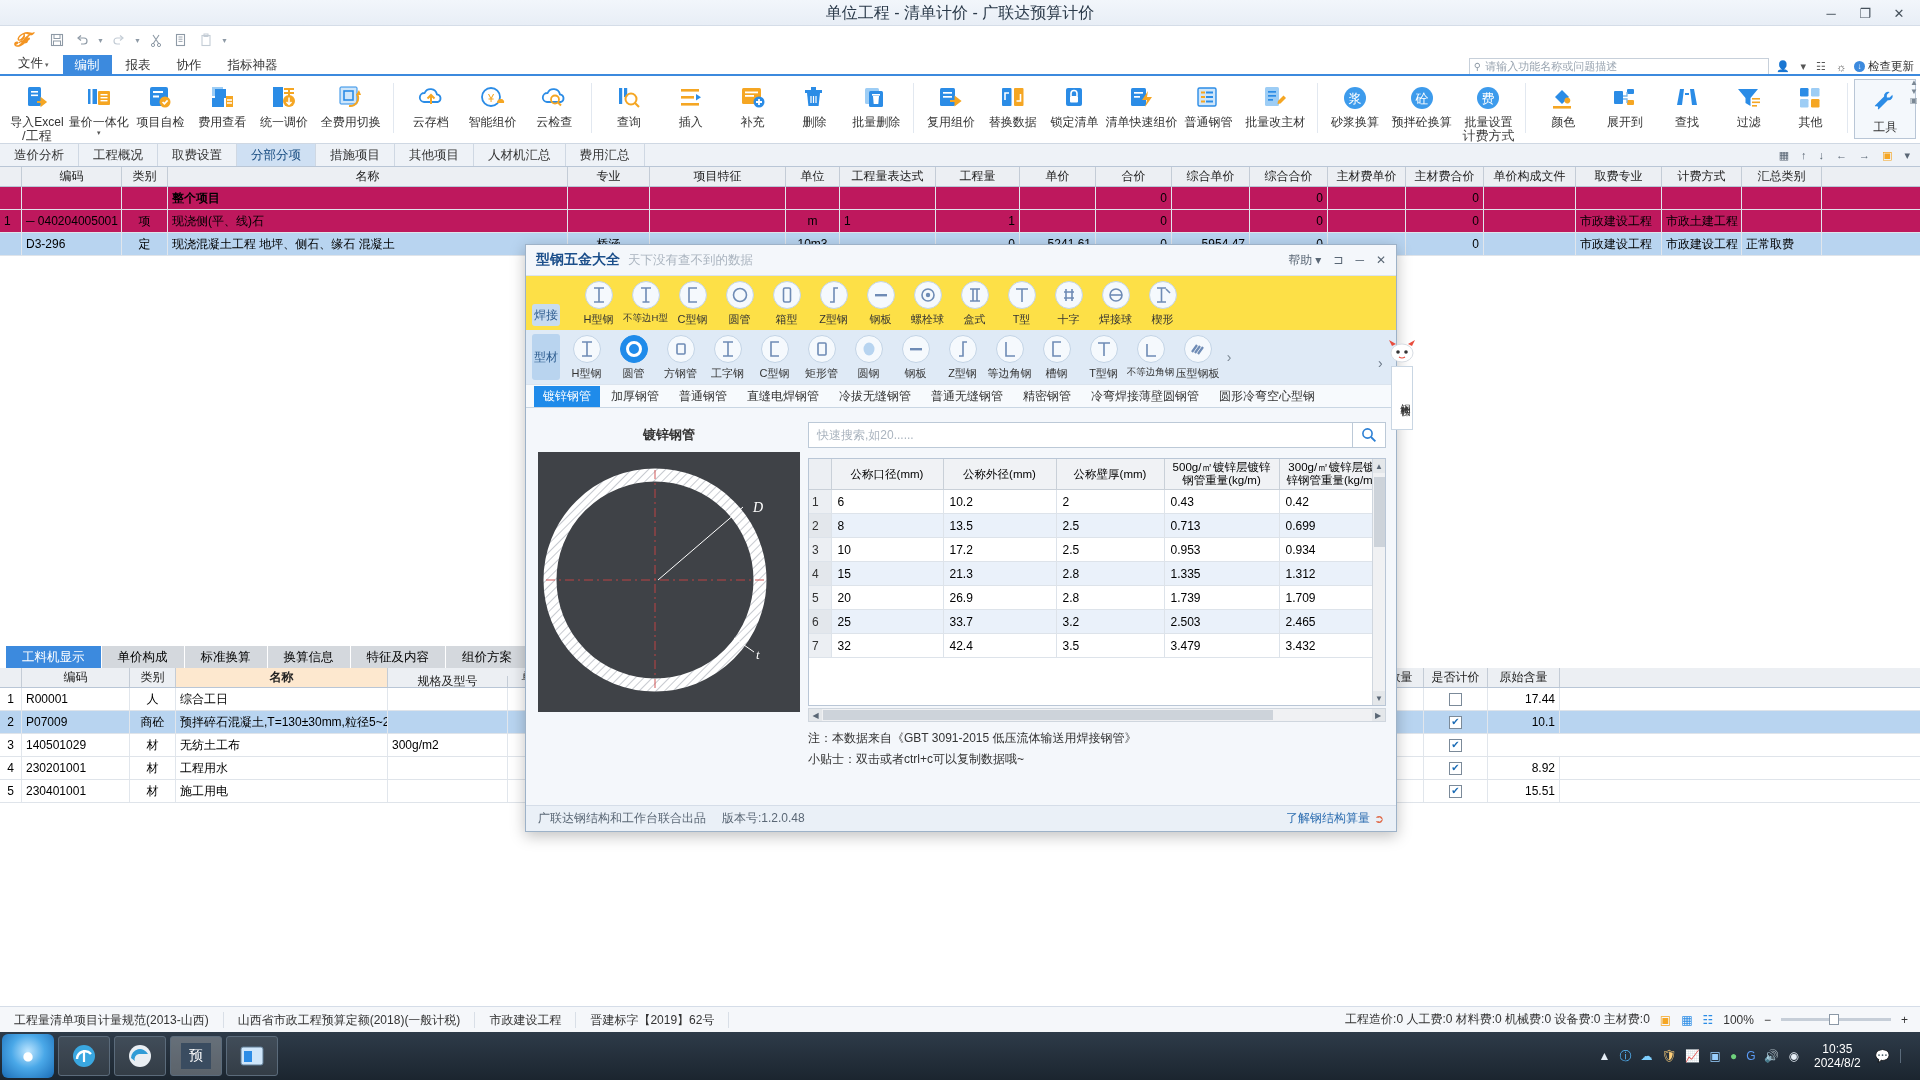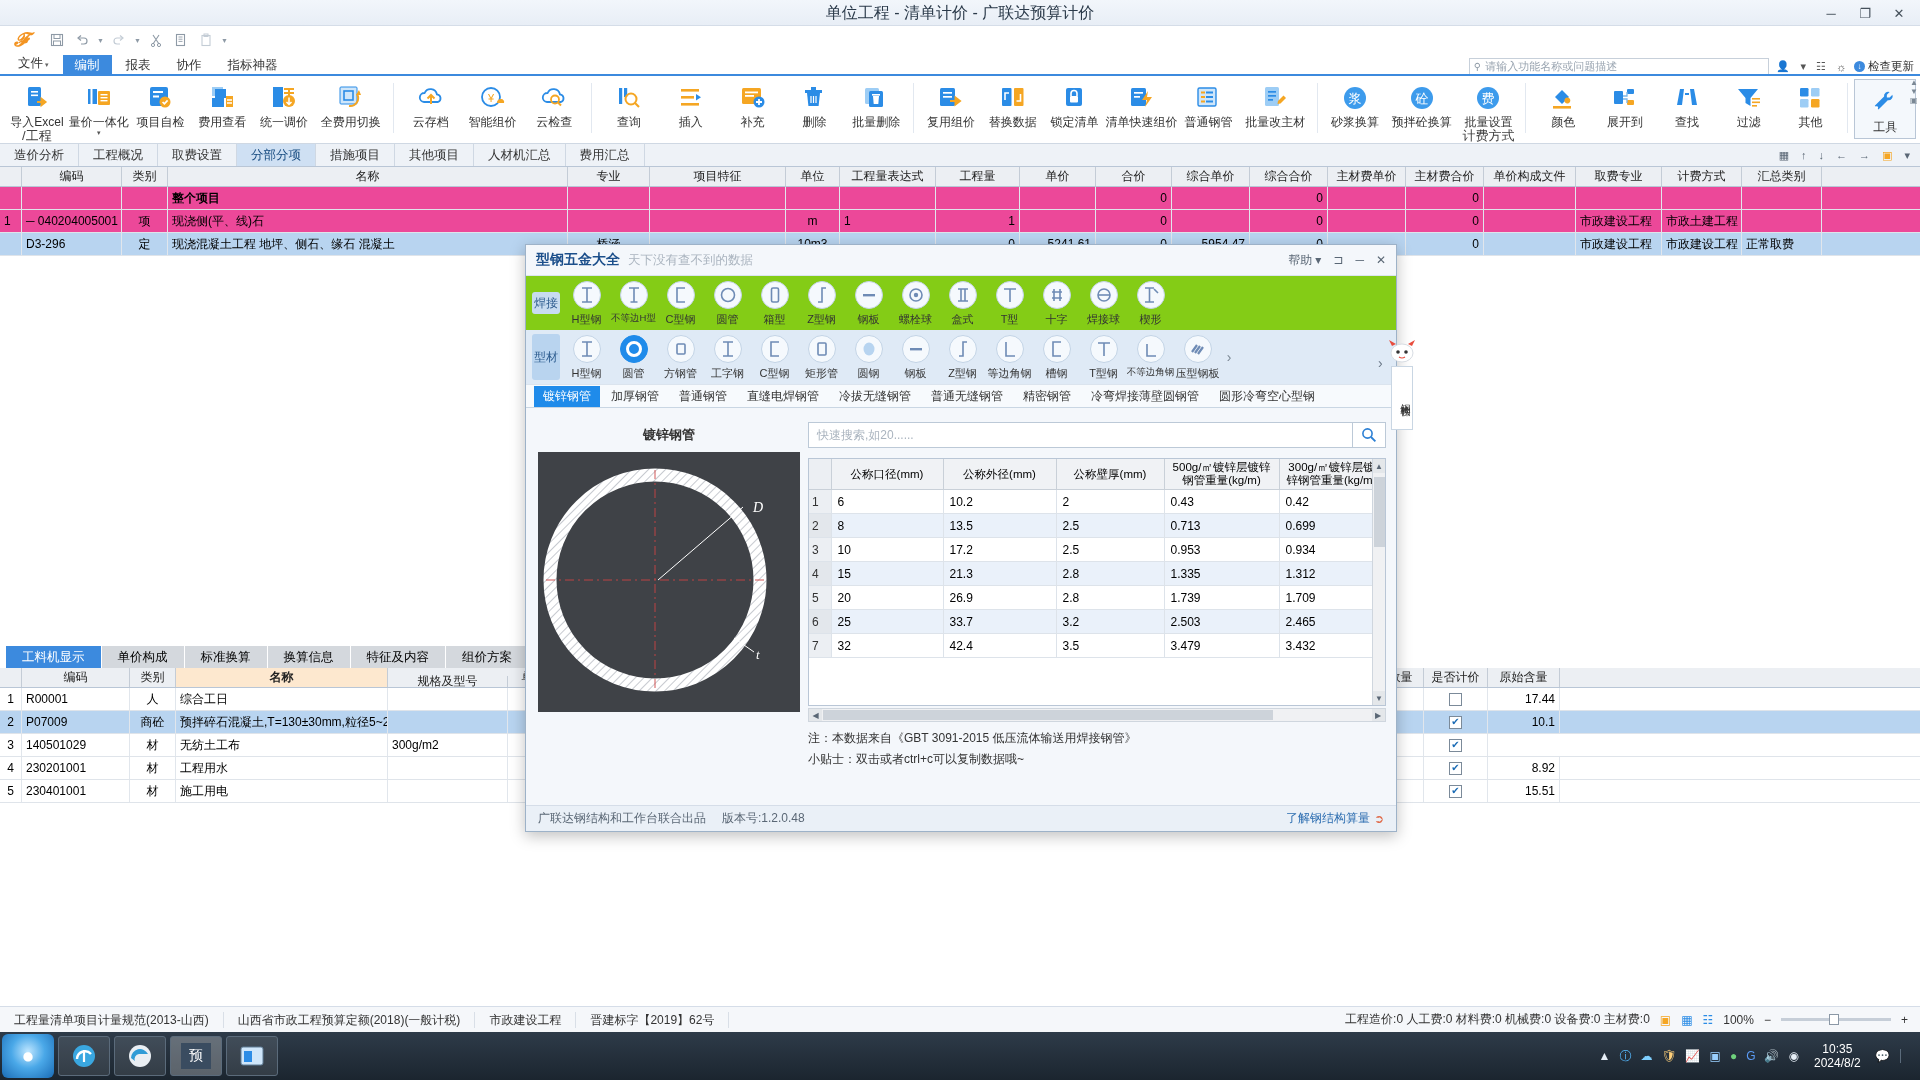--- a/index.html
+++ b/index.html
@@ -79,21 +79,21 @@
   .ntab.active { background:#cfe0f3; color:#14497f; font-weight:normal; }
 
   
   .grid-head { display:flex; height:20px; background:#eceff3; border-bottom:1px solid #b9c6d6; font-size:12px; }
   .gh { border-right:1px solid #c4ccd6; display:flex; align-items:center; justify-content:center; color:#222; }
   .grow { display:flex; height:23px; font-size:12px; border-bottom:1px solid #dfe4ea; align-items:stretch;}
   .gc { border-right:1px solid #e1e6ec; display:flex; align-items:center; padding:0 4px; overflow:hidden; white-space:nowrap;}
   .gc.r { justify-content:flex-end; }
   .gc.c { justify-content:center; }
   .row-sel { background:#b8d4f0; }
-  .row-lt { background:#ec4899; }
+  .row-lt { background:#be185d; }
   .row-wh { background:#fff; }
 
   
   .lower-tabs { height:22px; display:flex; align-items:stretch; background:#fff; padding-left:6px; }
   .ltab { padding:0 16px; font-size:12.5px; display:flex; align-items:center; background:#d4d8dd; color:#000000; border-right:1px solid #fff;}
   .ltab.active { background:#3c8ade; color:#ffffff;font-family:Liberation Mono, monospace; }
 
   
   .statusbar {
     position:absolute; bottom:48px; left:0; width:1920px; height:26px;
@@ -125,21 +125,21 @@
   .dialog {
     position:absolute; left:525px; top:244px; width:872px; height:588px;
     background:#f4f7fb; border:1px solid #9db2c8; box-shadow:0 4px 14px rgba(0,0,0,0.25);
   }
   .dlg-title { height:30px; display:flex; align-items:center; padding:0 10px; background:#f4f7fb;}
   .dlg-title .t1 { font-size:14px; color:#1c4f8b; font-weight:bold; }
   .dlg-title .t2 { font-size:12.5px; color:#aab4bf; margin-left:8px;}
   .dlg-title .right { margin-left:auto; display:flex; align-items:center; gap:12px; font-size:12px; color:#5a6775;}
   .dlg-help { display:flex; align-items:center; gap:3px;}
 
-  .ico-row { display:flex; align-items:center; background:#84cc16; border-top:1px solid #dbe4ee; }
+  .ico-row { display:flex; align-items:flex-end; background:#fde047; border-top:1px solid #dbe4ee;gap:12px; }
   .ico-row2 { display:flex; align-items:stretch; background:#dfeaf6; }
   .cat-tab {
     width:28px; margin:4px 3px 4px 6px; border-radius:3px; background:#c8dcf0; color:#2d5c8f;
     font-size:12px; display:flex; align-items:center; justify-content:center; text-align:center; line-height:14px;
     padding:4px 0;
   }
   .cat-tab.sel { background:#b9d4ef; }
   .ico-cell { width:47px; display:flex; flex-direction:column; align-items:center; padding:5px 0 3px;}
   .ico-circ {
     width:28px;height:28px;border-radius:50%; border:1px solid #c3d4e6; background:#f5f9fd;

